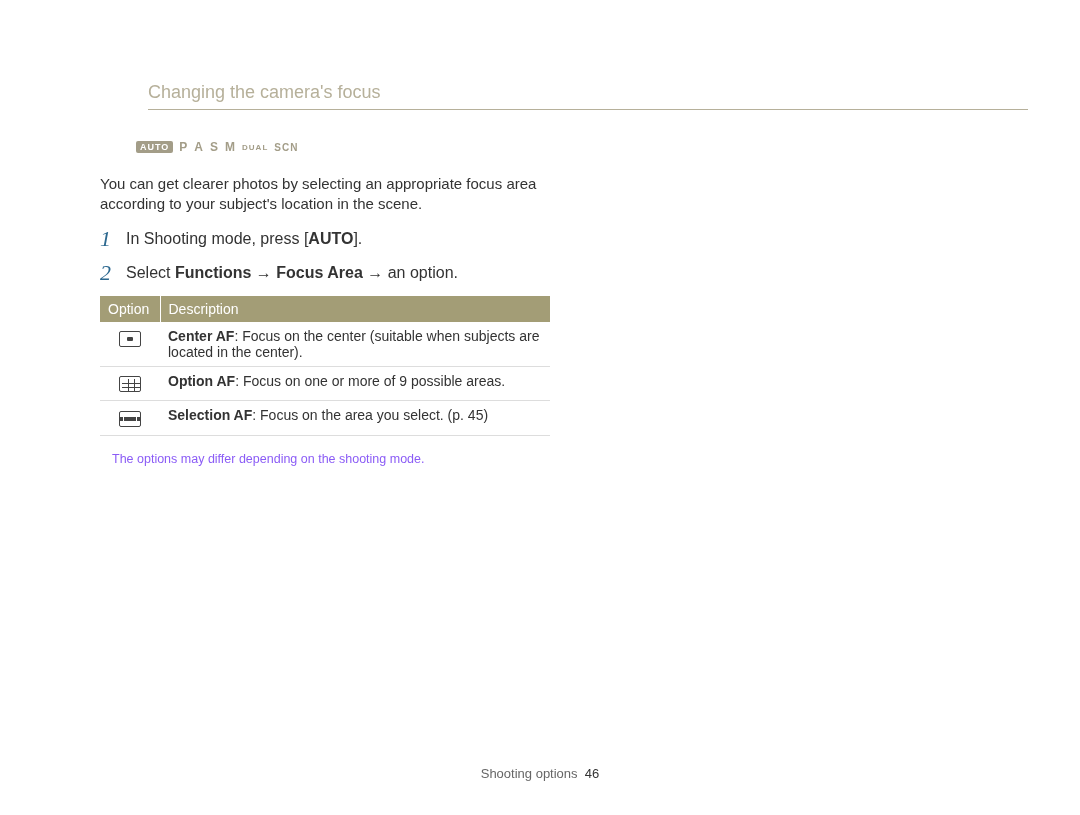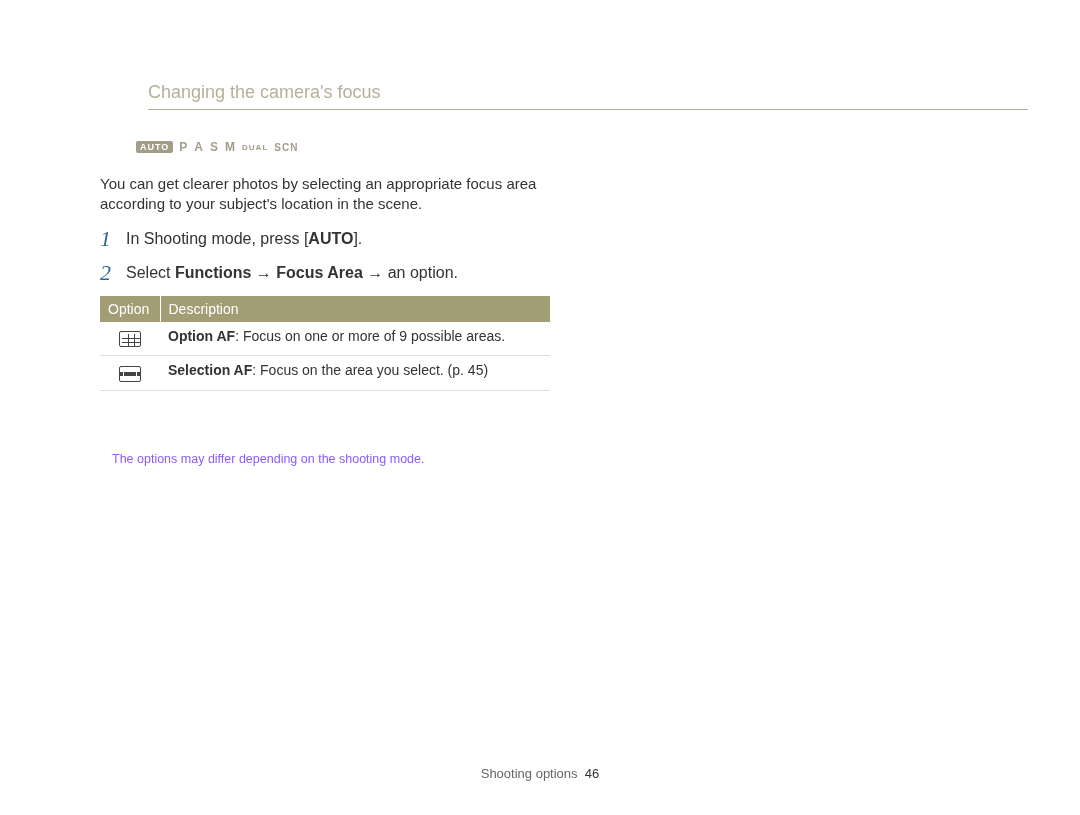--- a/index.html
+++ b/index.html
@@ -246,20 +246,24 @@
 
 <table class="options-table">
   <thead>
     <tr>
       <th>Option</th>
       <th>Description</th>
     </tr>
   </thead>
   <tbody>
     <tr>
+      <td><span class="af-icon af-center"></span></td>
+      <td><span class="desc-bold">Center AF</span><span>: Focus on the center (suitable when subjects are located in the center).</span></td>
+    </tr>
+    <tr>
       <td><span class="af-icon af-multi"></span></td>
       <td><span class="desc-bold">Option AF</span><span>: Focus on one or more of 9 possible areas.</span></td>
     </tr>
     <tr>
       <td><span class="af-icon af-selection"></span></td>
       <td><span class="desc-bold">Selection AF</span><span>: Focus on the area you select. (p. 45)</span></td>
     </tr>
   </tbody>
 </table>
 

